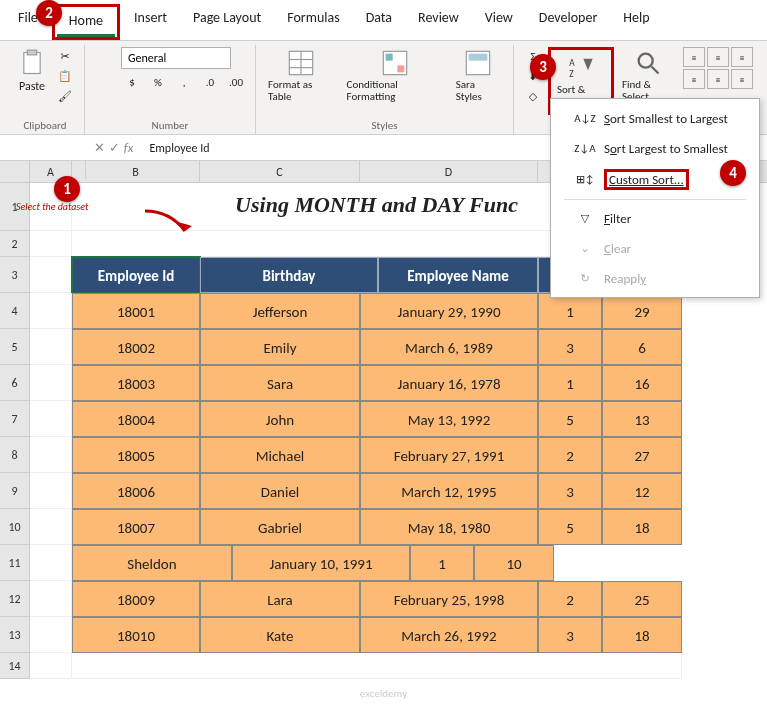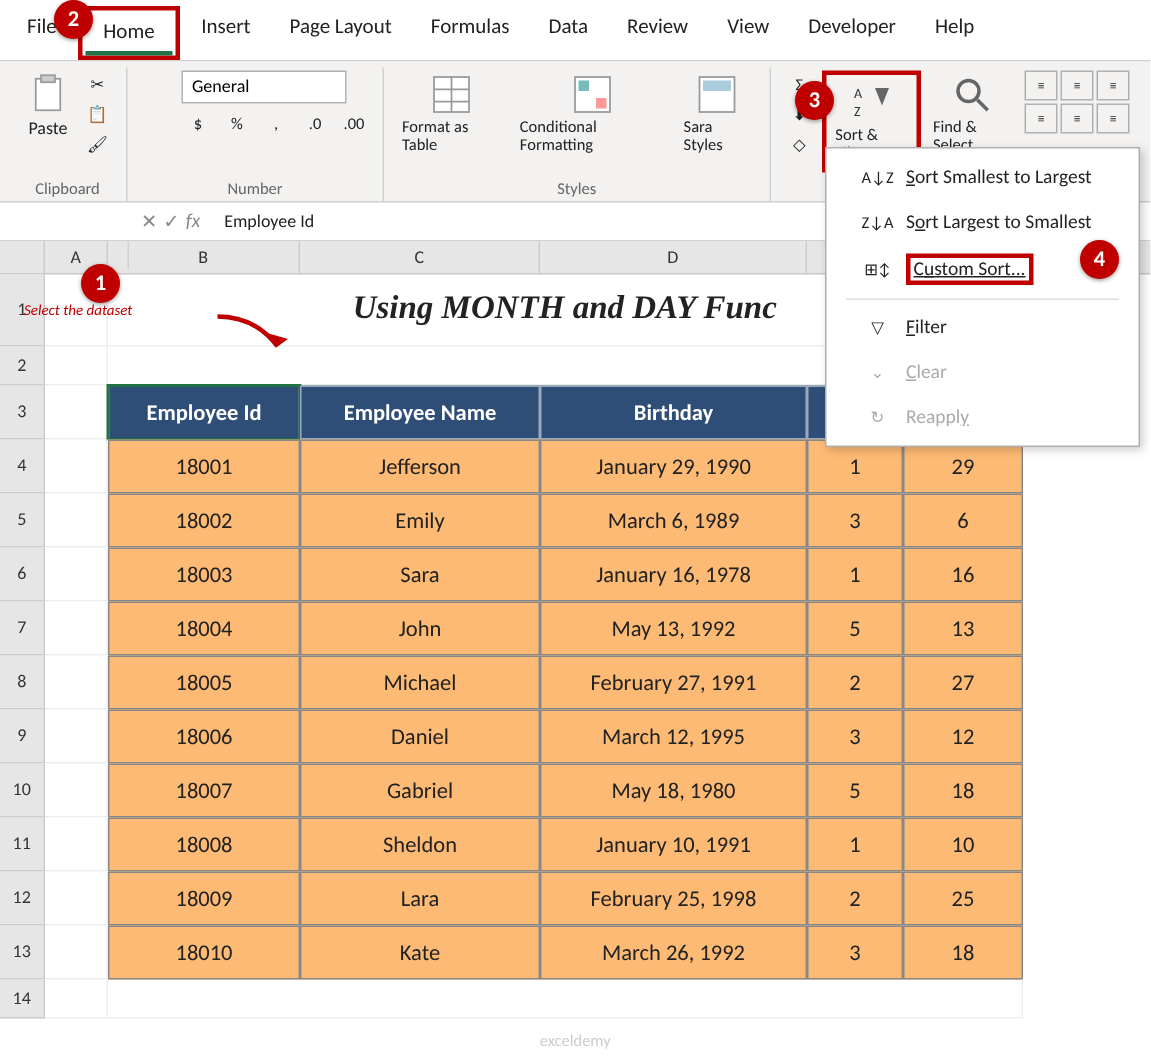--- a/index.html
+++ b/index.html
@@ -214,22 +214,22 @@
 <div class="sheet-row r2">
   <div class="row-hdr" style="line-height:26px">2</div>
   <div class="cell cA"></div>
   <div class="cell" style="width:610px"></div>
 </div>
 
 <div class="sheet-row">
   <div class="row-hdr">3</div>
   <div class="cell cA"></div>
   <div class="tbl-head cB sel-border">Employee Id</div>
+  <div class="tbl-head cD">Birthday</div>
   <div class="tbl-head cC">Employee Name</div>
-  <div class="tbl-head cD">Birthday</div>
   <div class="tbl-head cE"></div>
   <div class="tbl-head cF"></div>
 </div>
 
 <div id="data-rows">
     <div class="sheet-row">
       <div class="row-hdr">4</div>
       <div class="cell cA"></div>
       <div class="tbl-cell cB">18001</div>
       <div class="tbl-cell cC">Jefferson</div>
@@ -287,21 +287,20 @@
       <div class="cell cA"></div>
       <div class="tbl-cell cB">18007</div>
       <div class="tbl-cell cC">Gabriel</div>
       <div class="tbl-cell cD">May 18, 1980</div>
       <div class="tbl-cell cE">5</div>
       <div class="tbl-cell cF">18</div>
     </div>
     <div class="sheet-row">
       <div class="row-hdr">11</div>
       <div class="cell cA"></div>
-      <div class="tbl-cell cB">18008</div>
       <div class="tbl-cell cC">Sheldon</div>
       <div class="tbl-cell cD">January 10, 1991</div>
       <div class="tbl-cell cE">1</div>
       <div class="tbl-cell cF">10</div>
     </div>
     <div class="sheet-row">
       <div class="row-hdr">12</div>
       <div class="cell cA"></div>
       <div class="tbl-cell cB">18009</div>
       <div class="tbl-cell cC">Lara</div>

